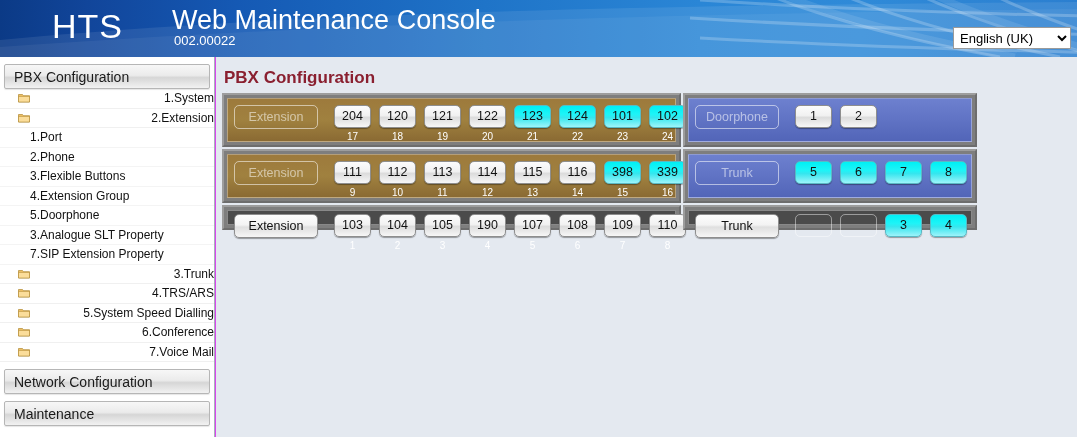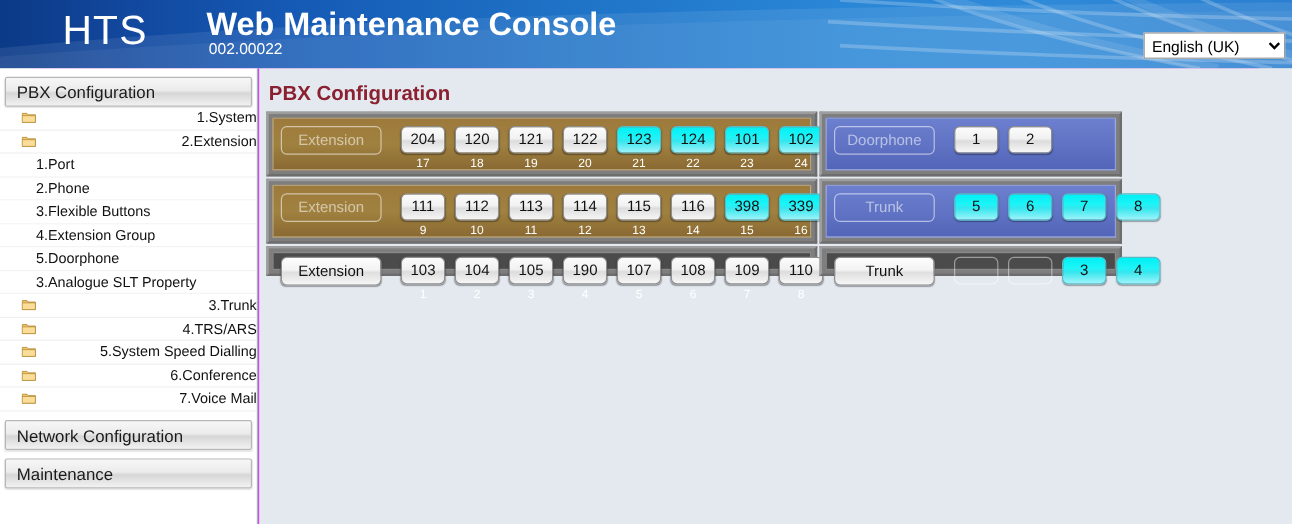--- a/index.html
+++ b/index.html
@@ -39,21 +39,21 @@
     color: #ffffff;
     font-weight: 400;
     line-height: 44px;
   }
   .console-title {
     position: absolute;
     left: 172px;
     top: 1px;
     font-size: 27px;
     color: #ffffff;
-    font-weight: 700;
+    font-weight: 400;
     line-height: 38px;
   }
   .console-version {
     position: absolute;
     left: 174px;
     top: 33px;
     font-size: 13px;
     color: #ffffff;
     line-height: 16px;
   }
@@ -148,21 +148,21 @@
   }
   .panel {
     position: absolute;
     box-sizing: border-box;
     border: 2px solid;
     border-color: #9d9d9d #6d6d6d #6d6d6d #9d9d9d;
     background: #7e7e7e;
     padding: 3px;
   }
   .panel-left  { left: 0;   width: 459px; }
-  .panel-right { left: 461px; width: 252px; }
+  .panel-right { left: 461px; width: 294px; }
   .row0 { top: 0;  height: 54px; }
   .row1 { top: 56px; height: 54px; }
   .row2 { top: 112px; height: 25px; }
 
   .panel-inner {
     position: relative;
     width: 100%;
     height: 100%;
     box-sizing: border-box;
     border: 1px solid rgba(255,255,255,0.35);
@@ -287,20 +287,21 @@
         <li class="side-item lvl1"><svg class="folder-ico" viewBox="0 0 12 10">
             <path d="M0.5,1.5 h4 l1,1.2 h6 v6.3 h-11 z" fill="#f2c469" stroke="#b08a34" stroke-width="0.7"></path>
             <path d="M0.5,3.4 h11 v5.6 h-11 z" fill="#fbdd9a" stroke="#b08a34" stroke-width="0.6"></path>
           </svg><span>2.Extension</span></li>
         <li class="side-item sub"><span>1.Port</span></li>
         <li class="side-item sub"><span>2.Phone</span></li>
         <li class="side-item sub"><span>3.Flexible Buttons</span></li>
         <li class="side-item sub"><span>4.Extension Group</span></li>
         <li class="side-item sub"><span>5.Doorphone</span></li>
         <li class="side-item sub"><span>3.Analogue SLT Property</span></li>
+        <li class="side-item sub"><span>7.SIP Extension Property</span></li>
         <li class="side-item lvl1"><svg class="folder-ico" viewBox="0 0 12 10">
             <path d="M0.5,1.5 h4 l1,1.2 h6 v6.3 h-11 z" fill="#f2c469" stroke="#b08a34" stroke-width="0.7"></path>
             <path d="M0.5,3.4 h11 v5.6 h-11 z" fill="#fbdd9a" stroke="#b08a34" stroke-width="0.6"></path>
           </svg><span>3.Trunk</span></li>
         <li class="side-item lvl1"><svg class="folder-ico" viewBox="0 0 12 10">
             <path d="M0.5,1.5 h4 l1,1.2 h6 v6.3 h-11 z" fill="#f2c469" stroke="#b08a34" stroke-width="0.7"></path>
             <path d="M0.5,3.4 h11 v5.6 h-11 z" fill="#fbdd9a" stroke="#b08a34" stroke-width="0.6"></path>
           </svg><span>4.TRS/ARS</span></li>
         <li class="side-item lvl1"><svg class="folder-ico" viewBox="0 0 12 10">
             <path d="M0.5,1.5 h4 l1,1.2 h6 v6.3 h-11 z" fill="#f2c469" stroke="#b08a34" stroke-width="0.7"></path>

